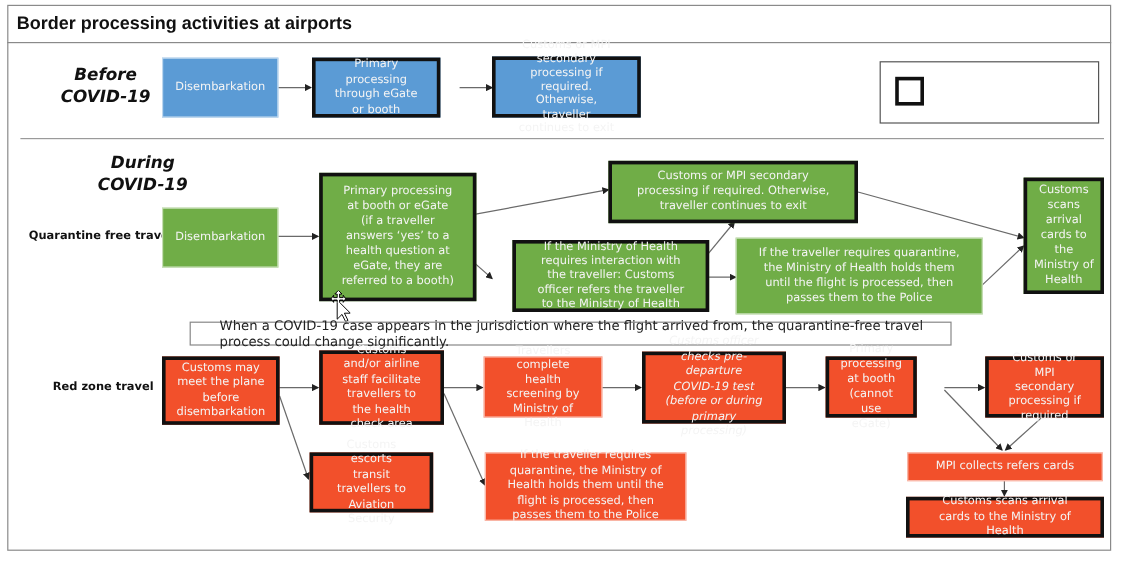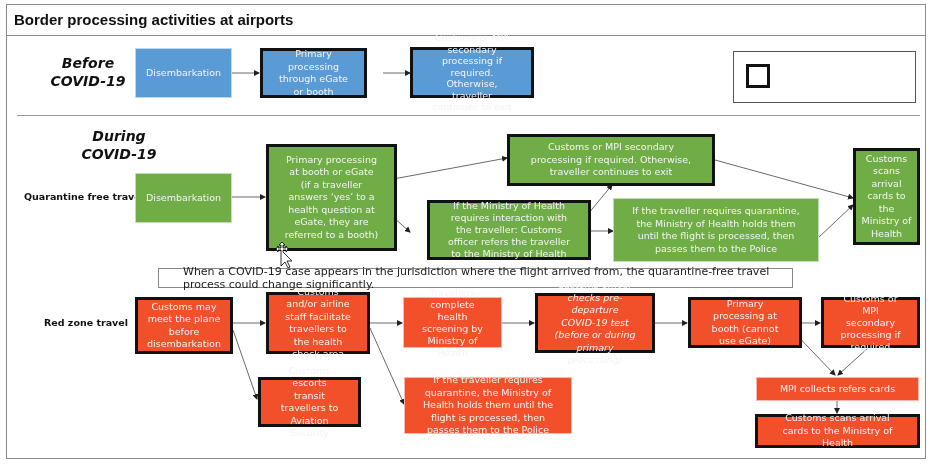--- a/index.html
+++ b/index.html
@@ -103,21 +103,21 @@
 <div class="box green bold" style="left:410px;top:200px;width:164px;height:60px;line-height:12px;margin-left:17px;">If the Ministry of Health requires interaction with the traveller: Customs officer refers the traveller to the Ministry of Health</div>
 <div class="box green thin" style="left:613px;top:198px;width:206px;height:64px;">If the traveller requires quarantine, the Ministry of Health holds them until the flight is processed, then passes them to the Police</div>
 <div class="box green bold" style="left:853px;top:148px;width:67px;height:97px;padding:2px 3px;">Customs scans arrival cards to the Ministry of Health</div>
 
 <div id="note">When a COVID-19 case appears in the jurisdiction where the flight arrived from, the quarantine-free travel process could change significantly.</div>
 
 <div class="box red bold" style="left:135px;top:297px;width:98px;height:57px;">Customs may meet the plane before disembarkation</div>
 <div class="box red bold" style="left:266px;top:292px;width:104px;height:62px;">Customs and/or airline staff facilitate travellers to the health check area</div>
 <div class="box red thin" style="left:403px;top:297px;width:99px;height:51px;line-height:12px;">Travellers complete health screening by Ministry of Health</div>
 <div class="box red bold" style="left:535px;top:293px;width:120px;height:60px;font-style:italic;">Customs officer checks pre-departure COVID-19 test (before or during primary processing)</div>
-<div class="box red bold" style="left:688px;top:297px;width:114px;height:51px;">Primary processing at booth (cannot use eGate)</div>
+<div class="box red bold" style="left:688px;top:297px;width:76px;height:51px;">Primary processing at booth (cannot use eGate)</div>
 <div class="box red bold" style="left:821px;top:297px;width:99px;height:51px;line-height:12px;">Customs or MPI secondary processing if required</div>
 <div class="box red bold" style="left:258px;top:377px;width:103px;height:50px;">Customs escorts transit travellers to Aviation Security</div>
 <div class="box red thin" style="left:404px;top:377px;width:168px;height:57px;">If the traveller requires quarantine, the Ministry of Health holds them until the flight is processed, then passes them to the Police</div>
 <div class="box red thin" style="left:756px;top:377px;width:163px;height:24px;">MPI collects refers cards</div>
 <div class="box red bold" style="left:755px;top:414px;width:165px;height:34px;">Customs scans arrival cards to the Ministry of Health</div>
 
 <svg id="cursor" viewBox="0 0 16 26">
   <path d="M6,0 L3,3 L5,3 L5,6 L2,6 L2,4 L0,7 L2,10 L2,8 L5,8 L5,10 L5,24 L9,20 L12,26 L14,25 L11,19 L16,19 L7,10 L7,8 L10,8 L10,10 L12,7 L10,4 L10,6 L7,6 L7,3 L9,3 z" fill="#fff" stroke="#000" stroke-width="0.8"></path>
 </svg>
 

